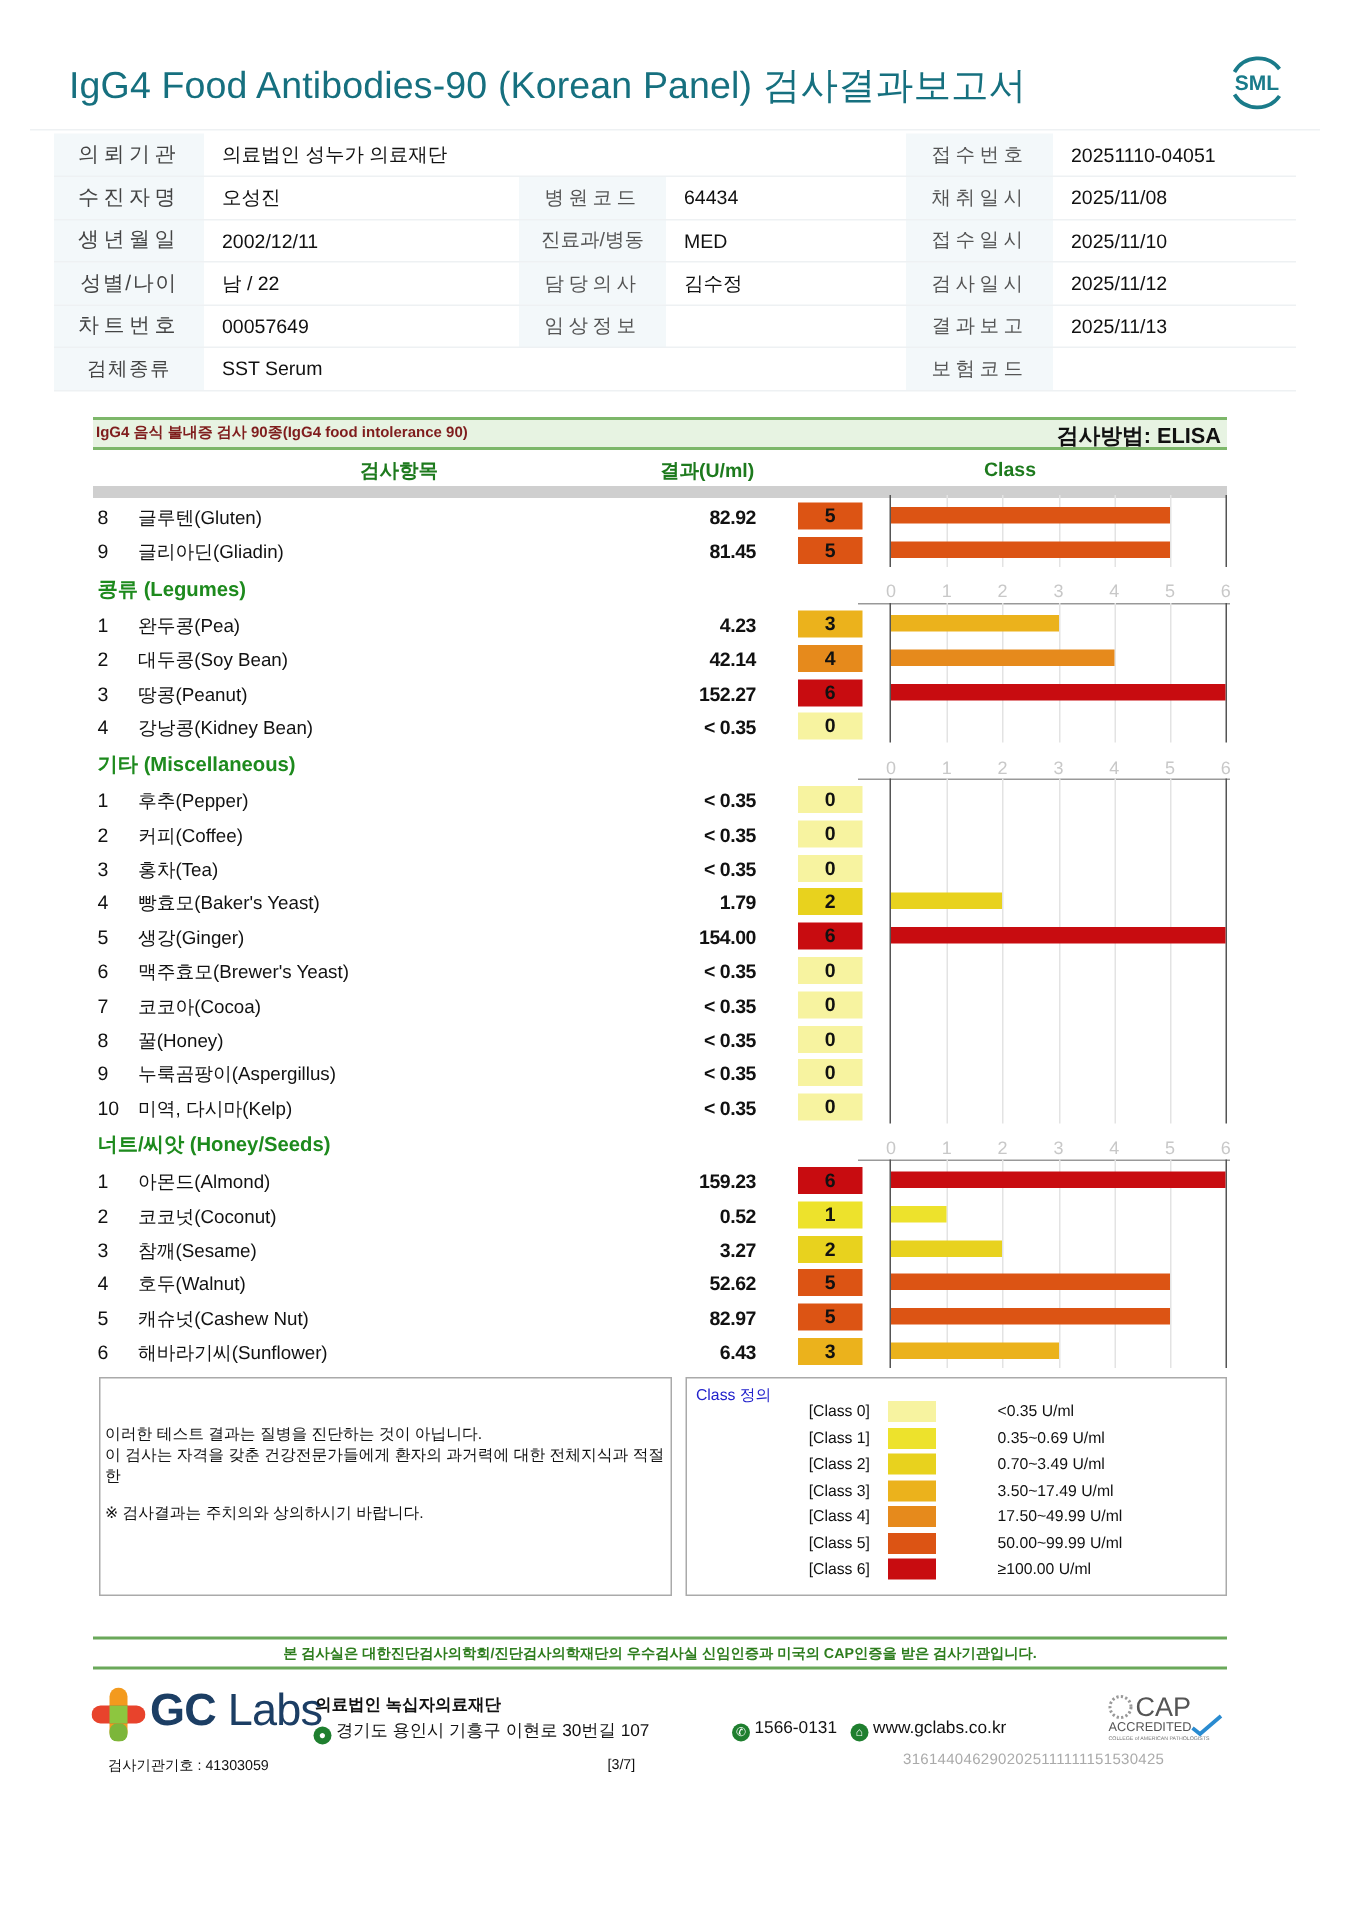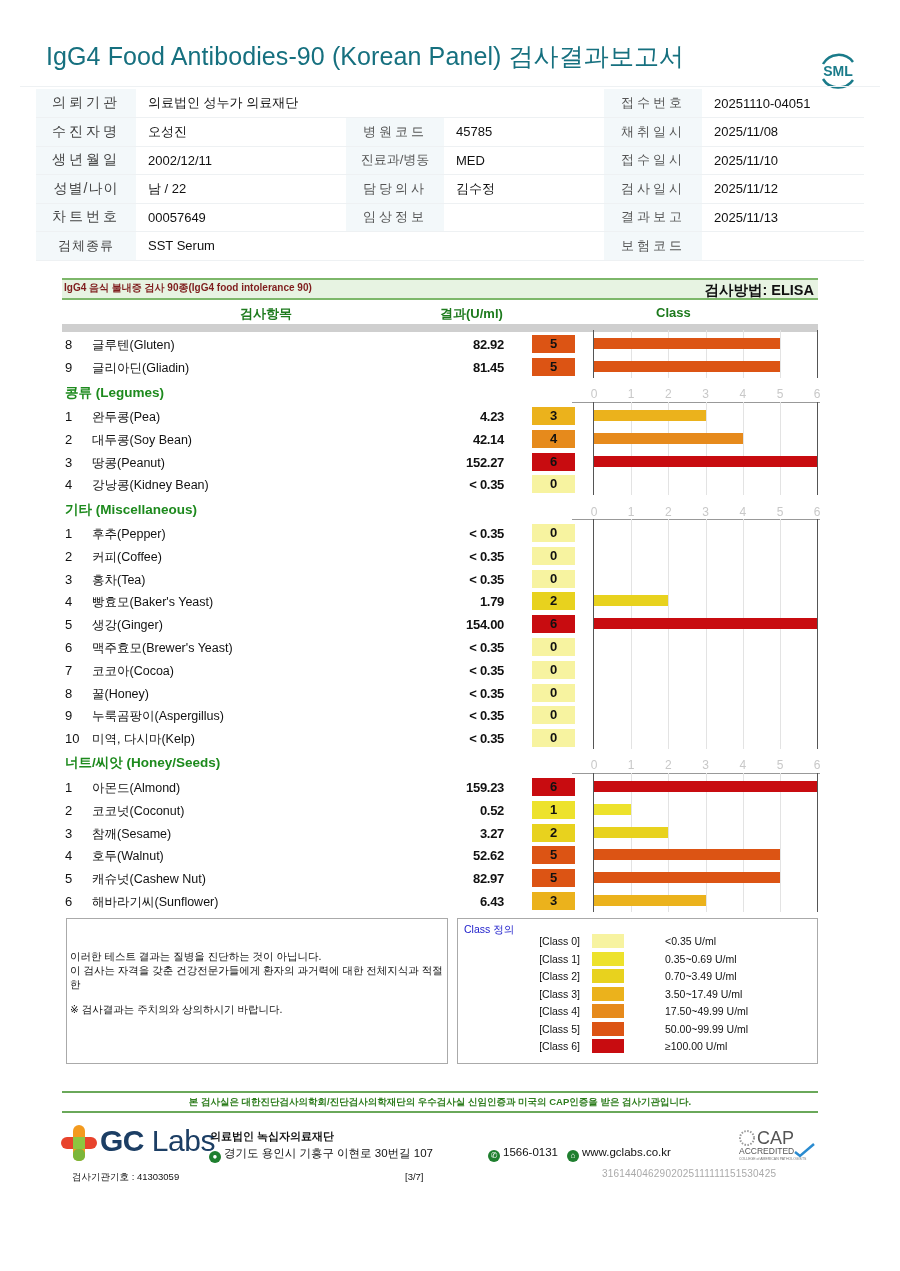--- a/index.html
+++ b/index.html
@@ -1,18 +1,18 @@
 <!DOCTYPE html>
 <html><head>
 <meta charset="utf-8">
 <style>
   * { box-sizing: border-box; margin: 0; padding: 0; }
   body { width: 900px; height: 1271px; background: #fff; font-family: "Liberation Sans", "DejaVu Sans", sans-serif; color: #111; position: relative; overflow: hidden; }
   .title { position: absolute; left: 46px; top: 40px; font-size: 25px; color: #16707f; font-weight: 500; letter-spacing: 0.1px; }
-  .logo { position: absolute; left: 815px; top: 48px; width: 46px; height: 46px; text-decoration: underline; }
+  .logo { position: absolute; left: 815px; top: 32px; width: 46px; height: 46px; text-decoration: underline; }
   .logo svg { width: 46px; height: 46px; }
   .title-line { position: absolute; left: 20px; right: 20px; top: 86px; height: 1px; background: #eef1f3; }
 
   .info { position: absolute; left: 36px; top: 89px; width: 828px; border-collapse: collapse; font-size: 13px; }
   .info td { height: 28.5px; border-bottom: 1px solid #eef1f3; padding: 0; vertical-align: middle; }
   .info .lab { background: #f3f8fa; color: #444; text-align: center; letter-spacing: 3px; font-size: 14px; }
   .info .lab.sm { font-size: 13px; letter-spacing: 1px; }
   .info .val { padding-left: 12px; color: #111; }
   .info .lab2 { background: #f3f8fa; color: #555; text-align: center; letter-spacing: 3px; font-size: 13px; }
   .info .lab3 { background: #f3f8fa; color: #555; text-align: center; letter-spacing: 3px; font-size: 13px; }
@@ -87,21 +87,21 @@
       <tr>
     <td class="lab">의뢰기관</td>
     <td class="val" colspan="3">의료법인 성누가 의료재단</td>
     <td class="lab3">접수번호</td>
     <td class="val">20251110-04051</td>
   </tr>
   <tr>
     <td class="lab">수진자명</td>
     <td class="val">오성진</td>
     <td class="lab2">병원코드</td>
-    <td class="val">45785</td>
+    <td class="val">64434</td>
     <td class="lab3">채취일시</td>
     <td class="val">2025/11/08</td>
   </tr>
   <tr>
     <td class="lab">생년월일</td>
     <td class="val">2002/12/11</td>
     <td class="lab2" style="letter-spacing:0">진료과/병동</td>
     <td class="val">MED</td>
     <td class="lab3">접수일시</td>
     <td class="val">2025/11/10</td>

